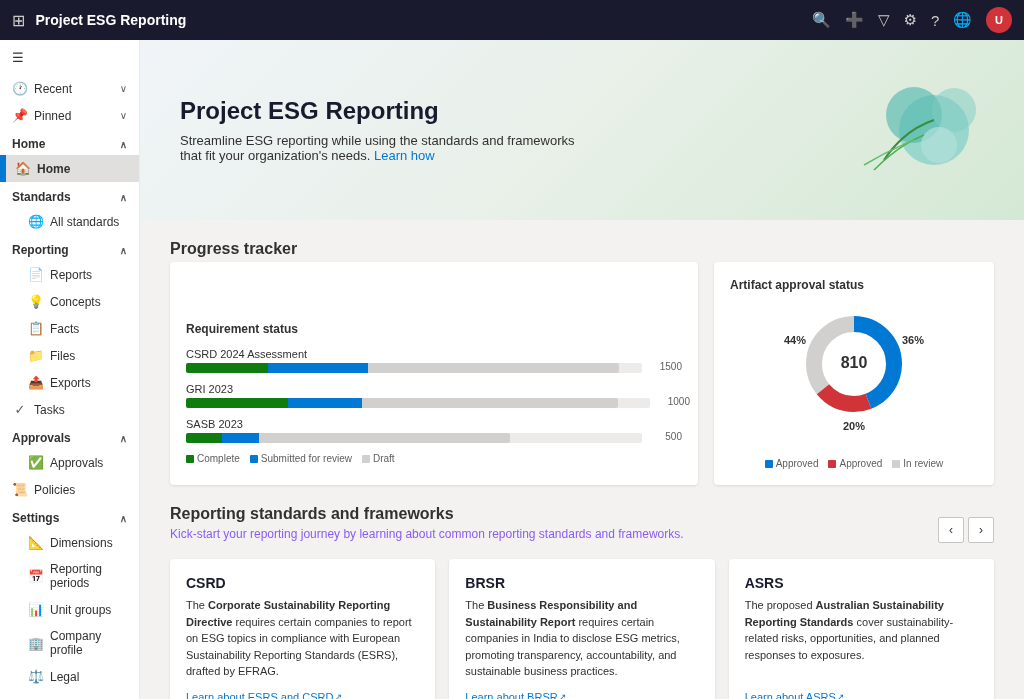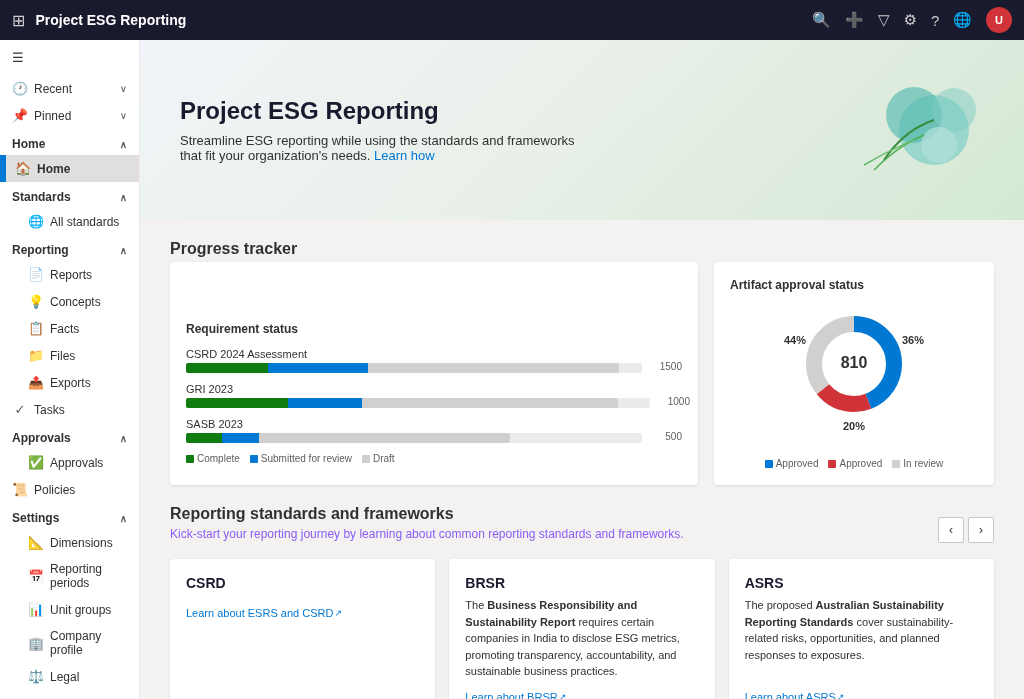--- a/index.html
+++ b/index.html
@@ -388,20 +388,23 @@
           </div>
           <div class="nav-arrows">
             <button class="nav-arrow">‹</button>
             <button class="nav-arrow">›</button>
           </div>
         </div>
         <div class="standards-cards">
 
           <div class="std-card">
             <div class="std-card-title">CSRD</div>
+            <div class="std-card-body">
+              The <strong>Corporate Sustainability Reporting Directive</strong> requires certain companies to report on ESG topics in compliance with European Sustainability Reporting Standards (ESRS), drafted by EFRAG.
+            </div>
             <a href="#" class="std-card-link">
               <span>Learn about ESRS and CSRD</span>
               <span style="font-size:9px;">↗</span>
             </a>
           </div>
 
           <div class="std-card">
             <div class="std-card-title">BRSR</div>
             <div class="std-card-body">
               The <strong>Business Responsibility and Sustainability Report</strong> requires certain companies in India to disclose ESG metrics, promoting transparency, accountability, and sustainable business practices.

